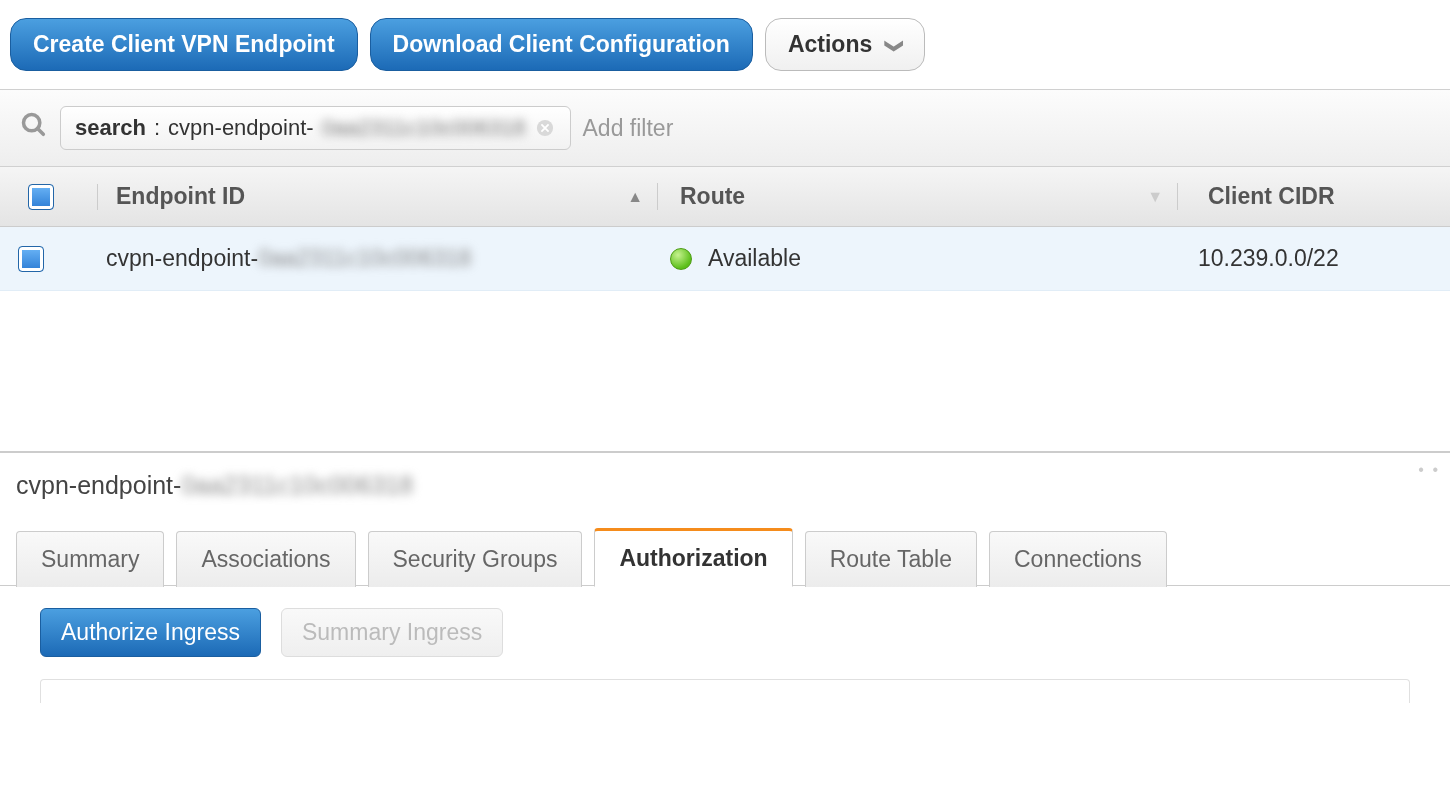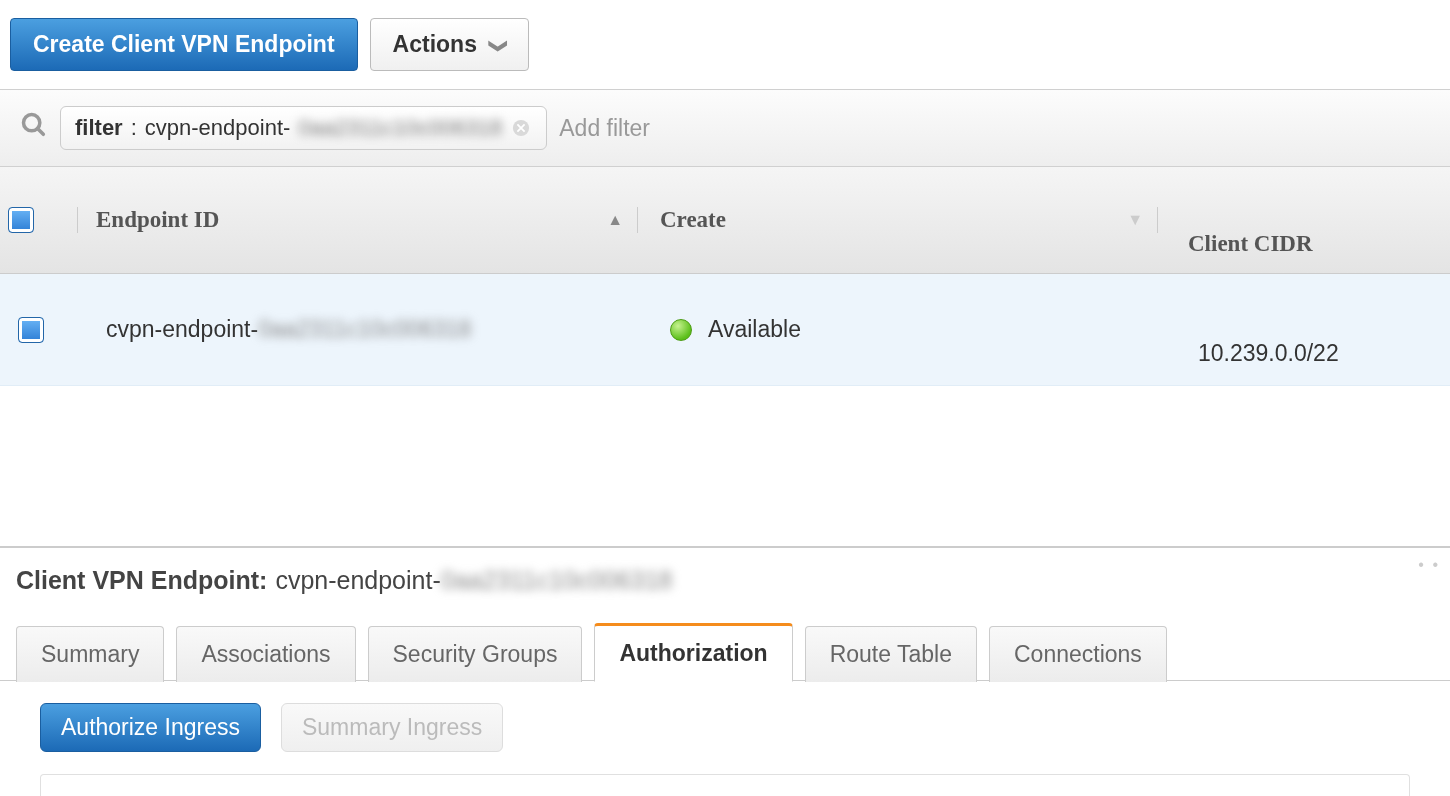--- a/index.html
+++ b/index.html
@@ -11,21 +11,21 @@
   }
   .toolbar {
     display: flex;
     gap: 12px;
     padding: 18px 10px 18px 10px;
   }
   .btn {
     padding: 12px 22px;
     font-size: 23px;
     font-weight: bold;
-    border-radius: 4px;
+    border-radius: 16px;
     cursor: pointer;
     white-space: nowrap;
   }
   .btn-primary {
     background: linear-gradient(#4b9fe0, #1c6ab6);
     color: #fff;
     border: 1px solid #1a5ea0;
   }
   .btn-secondary {
     background: linear-gradient(#ffffff, #f0f0f0);
@@ -84,33 +84,32 @@
   .add-filter {
     color: #999;
     font-size: 23px;
     cursor: pointer;
   }
   .table-header {
     display: flex;
     align-items: center;
     background: linear-gradient(#f5f5f5, #e4e4e4);
     border-bottom: 1px solid #ccc;
-    padding: 16px 8px;
+    padding: 16px 28px;
     font-size: 23px;
     font-weight: bold;
     color: #555;
-    font-family: Liberation Serif, serif;
   }
   .col-check { width: 70px; display:flex; align-items:center; }
   .col-check.header { border-right: 1px solid #ccc; padding-right: 12px; }
   .col-endpoint { flex: 0 0 560px; display:flex; align-items:center; padding-left: 18px;}
   .col-endpoint.header { border-right: 1px solid #ccc; justify-content: space-between; padding-right: 14px;}
   .col-state { flex: 0 0 520px; display:flex; align-items:center; padding-left: 22px;}
   .col-state.header { border-right: 1px solid #ccc; justify-content: space-between; padding-right: 14px;}
-  .col-cidr { flex: 1; padding-left: 30px; display:flex; align-items:center;margin-top:48px;}
+  .col-cidr { flex: 1; padding-left: 30px; display:flex; align-items:center;}
   .sort-asc { color:#888; font-size: 16px;}
   .sort-none { color:#ccc; font-size: 16px;}
   .checkbox {
     width: 26px;
     height: 26px;
     border-radius: 4px;
     background: linear-gradient(#6cb6f7, #2c7cd4);
     border: 1px solid #2366a8;
     display:inline-block;
     box-shadow: inset 0 0 0 3px #fff;
@@ -203,35 +202,36 @@
     height: 24px;
     border-radius: 4px 4px 0 0;
     background: #fff;
   }
 </style>
 </head>
 <body>
 
 <div class="toolbar">
   <button class="btn btn-primary">Create Client VPN Endpoint</button>
+  <button class="btn btn-primary">Download Client Configuration</button>
   <button class="btn btn-secondary">
     <span>Actions</span>
     <span class="caret" style="display: inline-block; transform: rotate(90deg);">❯</span>
   </button>
 </div>
 
 <div class="filter-bar">
   <span class="search-icon">
     <svg width="28" height="28" viewBox="0 0 24 24" fill="none" stroke="#999" stroke-width="3" stroke-linecap="round">
         <circle cx="10" cy="10" r="7"></circle>
         <line x1="20" y1="20" x2="15" y2="15"></line>
       </svg>
   </span>
   <div class="filter-chip">
-    <span class="key">filter</span>
+    <span class="key">search</span>
     <span>:</span>
     <span>cvpn-endpoint-</span>
       <span class="blurred">0aa2311c10c006318</span>
     <span class="chip-close">
       <svg width="18" height="18" viewBox="0 0 20 20">
           <circle cx="10" cy="10" r="9" fill="#d9d9d9"></circle>
           <path d="M6 6 L14 14 M14 6 L6 14" stroke="#fff" stroke-width="2"></path>
         </svg>
     </span>
   </div>
@@ -240,21 +240,21 @@
 
 <div class="table-header">
   <div class="col-check header">
     <span class="checkbox"></span>
   </div>
   <div class="col-endpoint header">
     <span>Endpoint ID</span>
     <span class="sort-asc">▲</span>
   </div>
   <div class="col-state header">
-    <span>Create</span>
+    <span>Route</span>
     <span class="sort-none">▼</span>
   </div>
   <div class="col-cidr">
     <span>Client CIDR</span>
   </div>
 </div>
 
 <div class="data-row">
   <div class="col-check">
     <span class="checkbox"></span>
@@ -268,21 +268,20 @@
     <span>Available</span>
   </div>
   <div class="col-cidr">
     <span>10.239.0.0/22</span>
   </div>
 </div>
 
 <div class="divider"></div>
 
 <div class="detail-header">
-  <span class="label">Client VPN Endpoint:</span>
   <span>
     <span>cvpn-endpoint-</span><span class="blurred">0aa2311c10c006318</span>
   </span>
   <span class="dots">• •</span>
 </div>
 
 <div class="tabs">
   <div class="tab">Summary</div>
   <div class="tab">Associations</div>
   <div class="tab">Security Groups</div>

